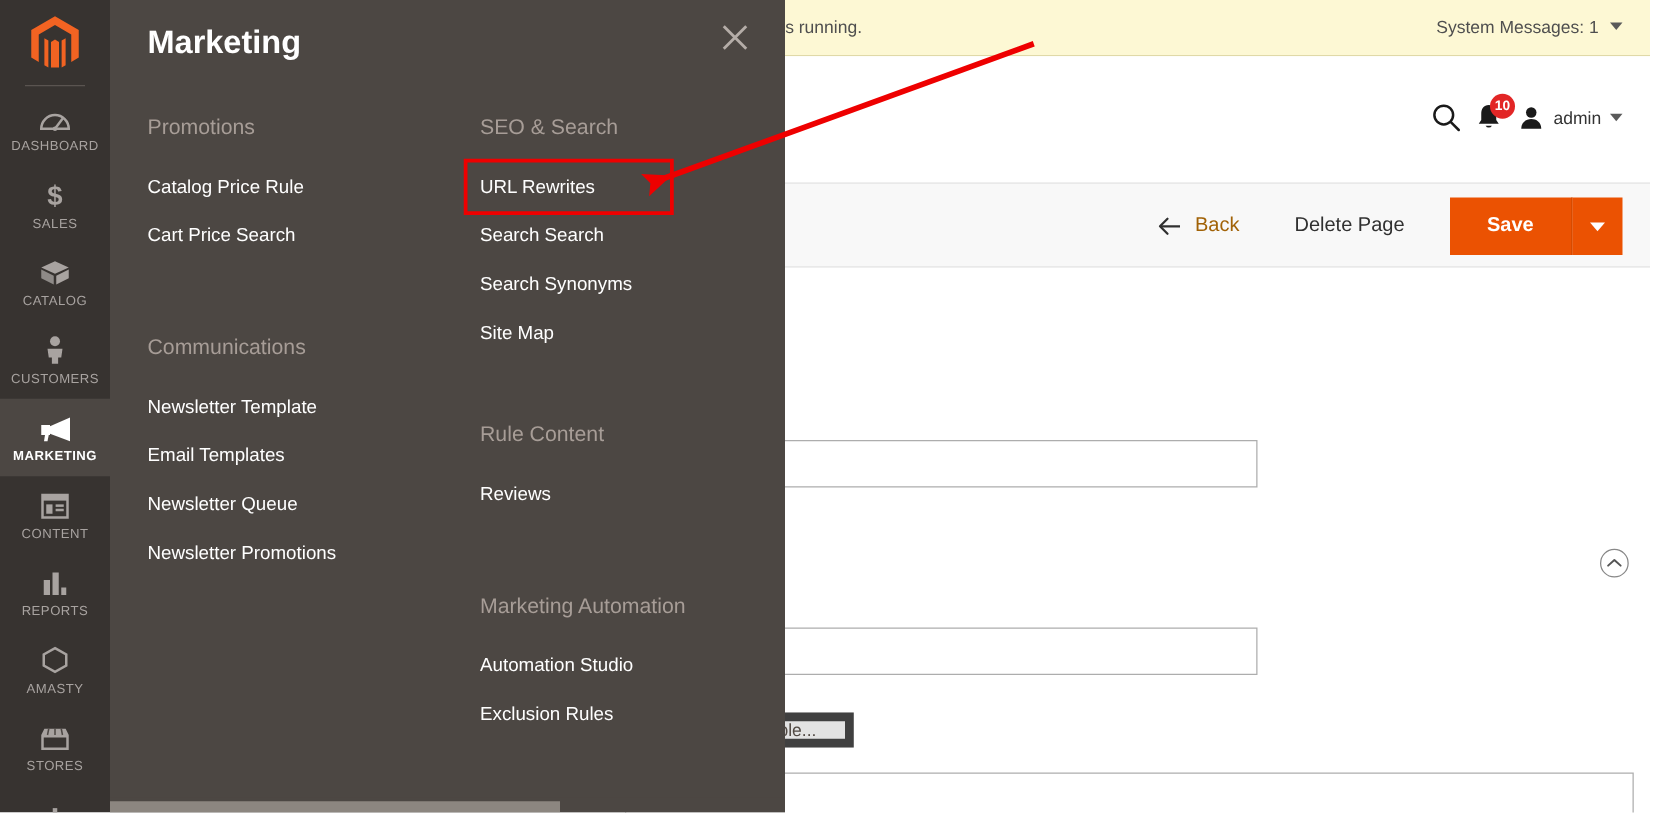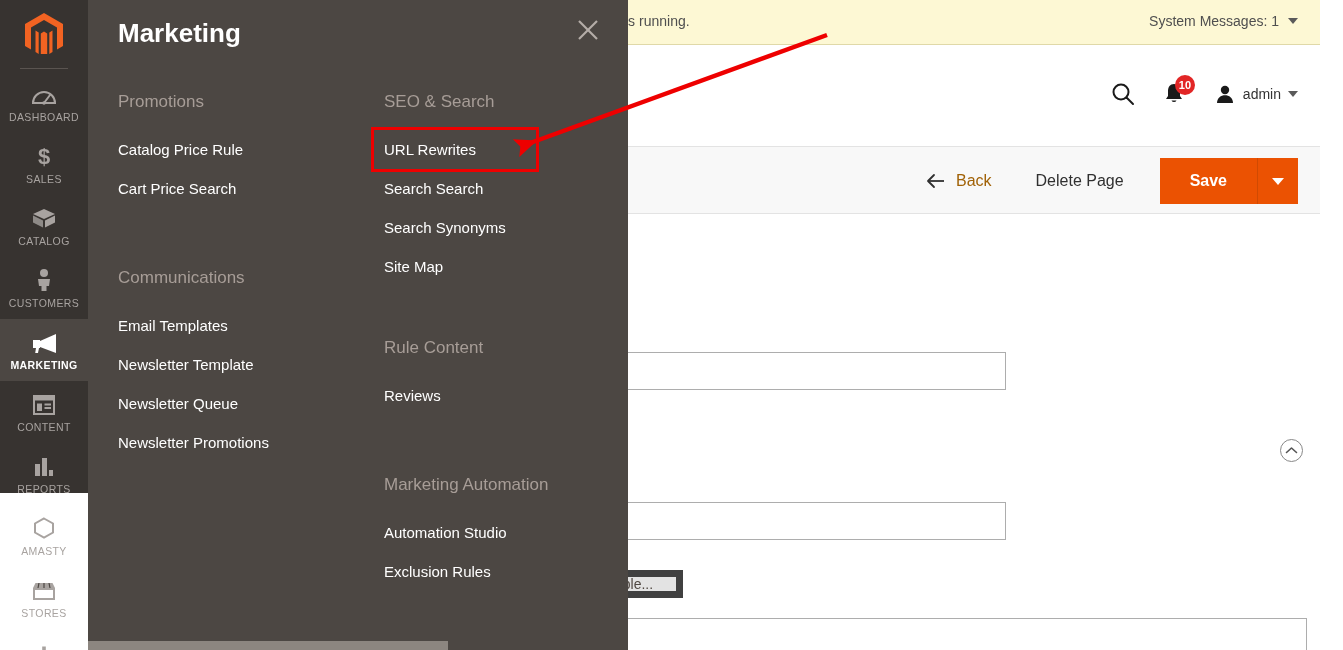--- a/index.html
+++ b/index.html
@@ -43,21 +43,21 @@
   }
 
   
   .admin-header {
     position: absolute; left: 0; top: 45px;
     width: 1320px; height: 100px;
     background: #ffffff;
   }
   .admin-tools {
     position: absolute; right: 22px; top: 36px;
-    display: flex; align-items: center; gap: 26px;
+    display: flex; align-items: center; gap: 9px;
   }
   .search-icon svg { display: block; }
   .notif-wrap { position: relative; width: 26px; height: 26px; }
   .notif-badge {
     position: absolute; left: 13px; top: -6px;
     min-width: 20px; height: 20px;
     border-radius: 10px;
     background: #e22626;
     color: #fff;
     font-size: 11px; font-weight: bold;
@@ -140,21 +140,21 @@
     position: absolute; left: 1280px; top: 439px;
     width: 23px; height: 23px;
     border: 1px solid #888; border-radius: 50%;
     display: flex; align-items: center; justify-content: center;
     cursor: pointer; background: #fff;
   }
 
   
   .rail {
     position: absolute; left: 0; top: 0;
-    width: 88px; height: 493px;
+    width: 88px; height: 650px;
     background: #373330;
     z-index: 20;
   }
   .rail-logo {
     height: 62px; display: flex; align-items: center; justify-content: center;
     padding-top: 8px;
   }
   .rail-sep {
     width: 48px; height: 1px; background: #5a5450;
     margin: 6px auto 2px auto;
@@ -456,22 +456,22 @@
 
       <div class="mm-col col-1">
 
         <div class="mm-group-title">Promotions</div>
         <a class="mm-link">Catalog Price Rule</a>
         <a class="mm-link">Cart Price Search</a>
 
         <div class="mm-spacer-lg"></div>
 
         <div class="mm-group-title">Communications</div>
+        <a class="mm-link">Newsletter Template</a>
         <a class="mm-link">Email Templates</a>
-        <a class="mm-link">Newsletter Template</a>
         <a class="mm-link">Newsletter Queue</a>
         <a class="mm-link">Newsletter Promotions</a>
       </div>
 
       <div class="mm-col col-2">
 
         <div class="mm-group-title">SEO &amp; Search</div>
         <a class="mm-link highlighted">URL Rewrites</a>
         <a class="mm-link">Search Search</a>
         <a class="mm-link">Search Synonyms</a>

